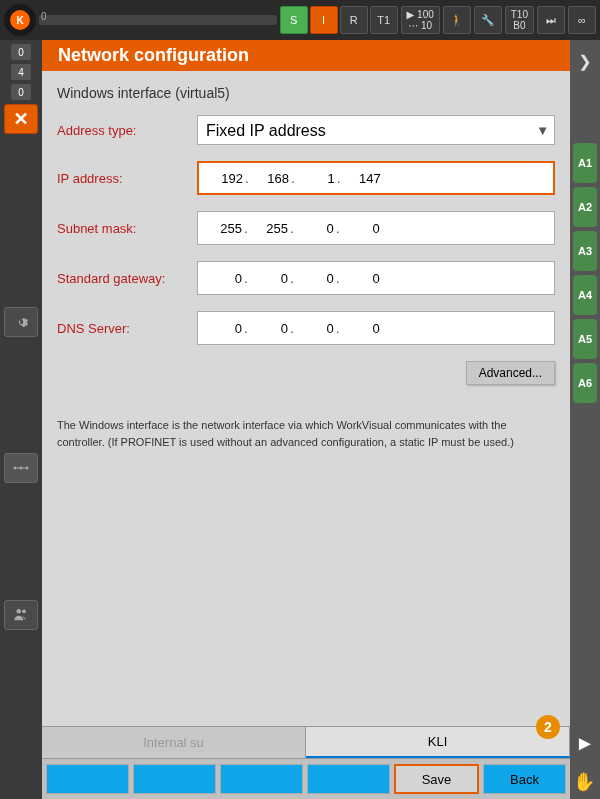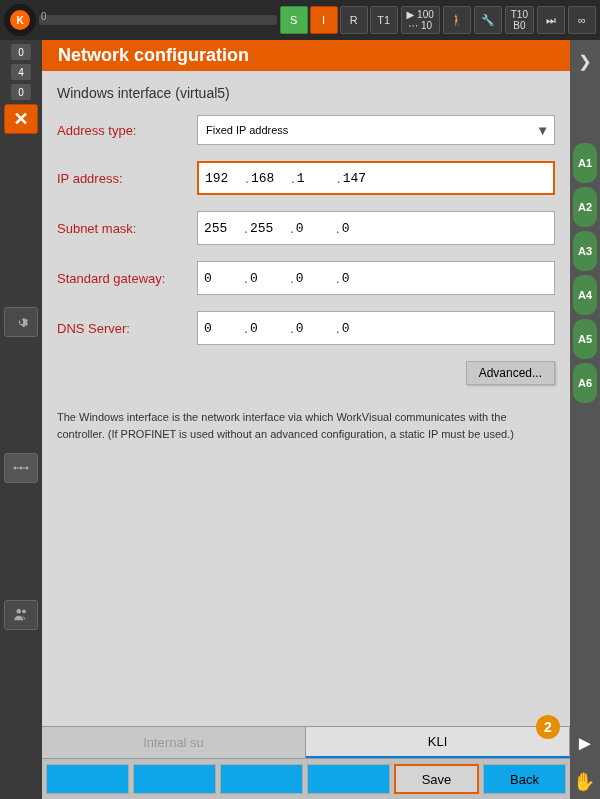--- a/index.html
+++ b/index.html
@@ -162,21 +162,21 @@
     }
     .right-btn {
       width: 24px;
       height: 40px;
       background: #4a8a4a;
       color: white;
       font-size: 11px;
       font-weight: bold;
       display: flex; align-items: center; justify-content: center;
       cursor: pointer;
-      border-radius: 10px;
+      border-radius: 4px;
       writing-mode: horizontal-tb;
     }
     .right-arrow {
       color: #e0e0e0;
       font-size: 16px;
       cursor: pointer;
       margin-top: 4px;
     }
     .right-nav-arrow {
       color: white;
@@ -229,21 +229,21 @@
     .form-control {
       flex: 1;
       position: relative;
     }
     .select-box {
       width: 100%;
       height: 30px;
       background: white;
       border: 1px solid #aaa;
       padding: 0 24px 0 8px;
-      font-size: 11px;
+      font-size: 16px;
       appearance: none;
       cursor: pointer;
     }
     .select-arrow {
       position: absolute;
       right: 6px;
       top: 50%;
       transform: translateY(-50%);
       color: #555;
       pointer-events: none;
@@ -256,35 +256,34 @@
       padding: 2px 6px;
       height: 34px;
     }
     .ip-input-group.normal {
       border: 1px solid #aaa;
     }
     .ip-segment {
       width: 38px;
       border: none;
       outline: none;
-      text-align: left;
+      text-align: right;
       font-size: 13px;
       background: transparent;
-      font-family: Liberation Mono, monospace;
     }
     .ip-dot {
       color: #555;
       font-size: 14px;
       padding: 0 2px;
     }
     .advanced-btn {
       display: block;
       margin-left: auto;
       margin-right: 0;
-      margin-bottom: 12px;
+      margin-bottom: 20px;
       padding: 4px 12px;
       background: #c8c8c8;
       border: 1px solid #aaa;
       cursor: pointer;
       font-size: 12px;
       box-shadow: 1px 1px 2px rgba(0,0,0,0.2);
     }
     .help-text {
       font-size: 11px;
       color: #333;

